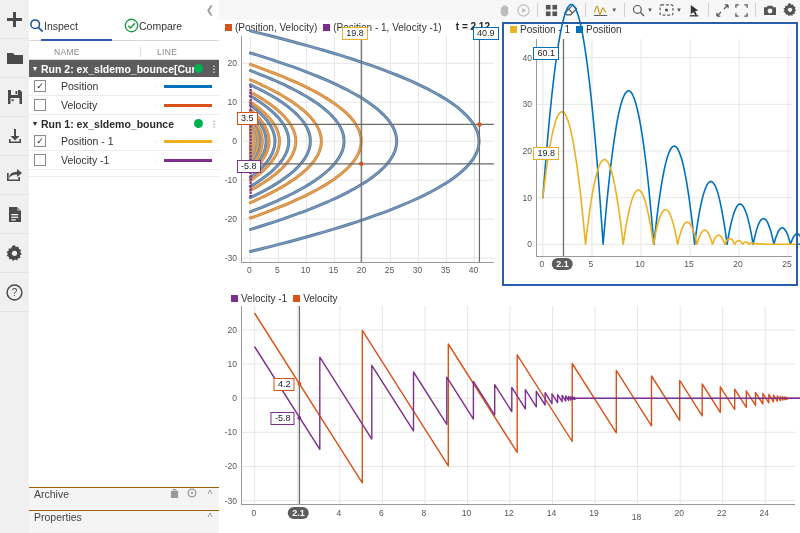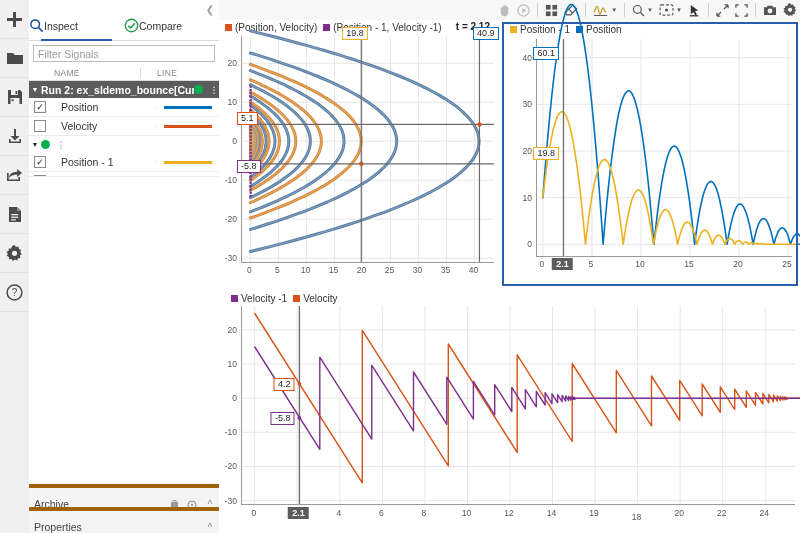--- a/index.html
+++ b/index.html
@@ -44,21 +44,21 @@
 
   .sigrow{display:flex;align-items:center;height:18px;border-bottom:1px solid #ececec;}
   .sigrow .ck{width:22px;display:flex;align-items:center;justify-content:center;}
   .cbox{width:10px;height:10px;border:1px solid #8a8a8a;background:#fff;display:flex;align-items:center;justify-content:center;font-size:9px;color:#222;line-height:9px;}
   .sigrow .sname{flex:1;padding-left:10px;font-size:10.5px;color:#333;}
   .sigrow .sline{width:62px;border-left:1px solid #ececec;display:flex;align-items:center;justify-content:center;}
   .sigrow .sline i{display:block;width:48px;height:3px;}
 
   .panelfill{position:absolute;left:0;right:0;top:176px;bottom:46px;border-top:1px solid #ececec;background:#fff;}
 
-  .accord{position:absolute;left:0;right:0;height:22px;display:flex;align-items:flex-end;border-top:4px solid #a16207;background:#f4f4f4;padding-left:5px;color:#444;font-size:10.5px;}
+  .accord{position:absolute;left:0;right:0;height:22px;display:flex;align-items:flex-start;border-top:1px solid #a16207;background:#f4f4f4;padding-left:5px;color:#444;font-size:10.5px;}
   .accord.archive{bottom:23px;}
   .accord.props{bottom:0;background:#f4f4f4;}
   .accord .sp{flex:1;}
   .accord .aic{width:18px;display:flex;align-items:center;justify-content:center;color:#8c8c8c;}
 
   
   .toolbar{position:absolute;left:219px;top:0;right:0;height:20px;background:#f7f7f7;display:flex;align-items:center;justify-content:flex-end;}
   .tsep{width:1px;height:14px;background:#d0d0d0;margin:0 4px;}
   .tb{height:18px;display:flex;align-items:center;justify-content:center;padding:0 3px;}
   .tb .car{font-size:6px;color:#555;margin-left:2px;}
@@ -68,21 +68,21 @@
 
   .plot{position:absolute;background:#fff;}
   .plot .legend{position:absolute;left:0;top:0;height:15px;display:flex;align-items:center;font-size:10px;color:#333;padding-left:6px;}
   .plot .legend .li{display:flex;align-items:center;gap:3px;margin-right:6px;white-space:nowrap;}
   .plot .legend .sw{width:7px;height:7px;display:block;}
 
   .axes{position:absolute;border-left:1px solid #9a9a9a;border-bottom:1px solid #9a9a9a;background:#fff;}
   .ticklbl{position:absolute;font-size:8.5px;color:#555;white-space:nowrap;}
 
   .dtip{position:absolute;background:#ffffff;border:1.4px solid #888;font-size:9px;padding:0px 3px;line-height:11px;white-space:nowrap;color:#222;}
-  .tbadge{position:absolute;background:#5c5c5c;color:#fff;font-size:9px;padding:1px 4px;line-height:10px;font-weight:bold;}
+  .tbadge{position:absolute;background:#5c5c5c;color:#fff;font-size:9px;padding:1px 4px;line-height:10px;font-weight:bold;border-radius:6px;}
   .ttime{position:absolute;font-size:10px;font-weight:bold;color:#222;}
 
   .sel-outline{position:absolute;border:2px solid #2a5db0;box-sizing:border-box;pointer-events:none;}
 
   svg{overflow:visible;}
 </style>
 </head>
 <body>
 
 <div class="app">
@@ -159,23 +159,20 @@
           <svg width="15" height="15" viewBox="0 0 16 16">
               <circle cx="8" cy="8" r="6.6" fill="none" stroke="#1a9a4a" stroke-width="1.5"></circle>
               <path d="M4.6 8.2l2.4 2.4 4.6-5" fill="none" stroke="#1a9a4a" stroke-width="1.6"></path>
             </svg>
         </div>
         <div class="tlabel">Compare</div>
       </div>
       <div class="collapse">❮</div>
     </div>
 
-    <div class="filter">
-      <span>Filter Signals</span>
-    </div>
 
     <div class="listhdr">
       <div class="c1"></div>
       <div class="c2">NAME</div>
       <div class="c3">LINE</div>
     </div>
 
     <div class="runrow sel">
       <div class="caret">▼</div>
       <div class="rname">Run 2: ex_sldemo_bounce[Current]</div>
@@ -196,20 +193,21 @@
           <div class="cbox"></div>
         </div>
       <div class="sname">Velocity</div>
       <div class="sline">
           <i style="background:#D95319"></i>
         </div>
     </div>
 
     <div class="runrow">
       <div class="caret">▼</div>
+      <div class="rname">Run 1: ex_sldemo_bounce</div>
       <div class="dot"></div>
       <div class="kebab">⋮</div>
     </div>
     <div class="sigrow">
       <div class="ck">
           <div class="cbox">✓</div>
         </div>
       <div class="sname">Position - 1</div>
       <div class="sline">
           <i style="background:#EDB120"></i>
@@ -474,21 +472,21 @@
           <div class="ticklbl" style="left: 18px; top: 38.2759px; transform: translateX(-100%);">20</div>
           <div class="ticklbl" style="left: 18px; top: 77.2414px; transform: translateX(-100%);">10</div>
           <div class="ticklbl" style="left: 18px; top: 116.207px; transform: translateX(-100%);">0</div>
           <div class="ticklbl" style="left: 18px; top: 155.172px; transform: translateX(-100%);">-10</div>
           <div class="ticklbl" style="left: 18px; top: 194.138px; transform: translateX(-100%);">-20</div>
           <div class="ticklbl" style="left: 18px; top: 233.103px; transform: translateX(-100%);">-30</div>
         </div>
       <div id="phase-tips">
           <div class="dtip" style="left: 123.28px; top: 7px; border-color: rgb(237, 177, 32);">19.8</div>
           <div class="dtip" style="left: 254px; top: 7px; border-color: rgb(0, 114, 189);">40.9</div>
-          <div class="dtip" style="left: 18px; top: 92.4517px; border-color: rgb(217, 83, 25);">5.1</div>
+          <div class="dtip" style="left: 18px; top: 92.4517px; border-color: rgb(217, 83, 25);">3.5</div>
           <div class="dtip" style="left: 18px; top: 139.807px; border-color: rgb(126, 47, 142);">-5.8</div>
         </div>
     </div>
 
     <div class="plot" style="left:281px;top:0;width:300px;height:270px;">
       <div class="legend" style="top:2px;left:4px;">
         <span class="li">
           <span class="sw" style="background:#EDB120"></span>
           <span>Position - 1</span>
         </span>

